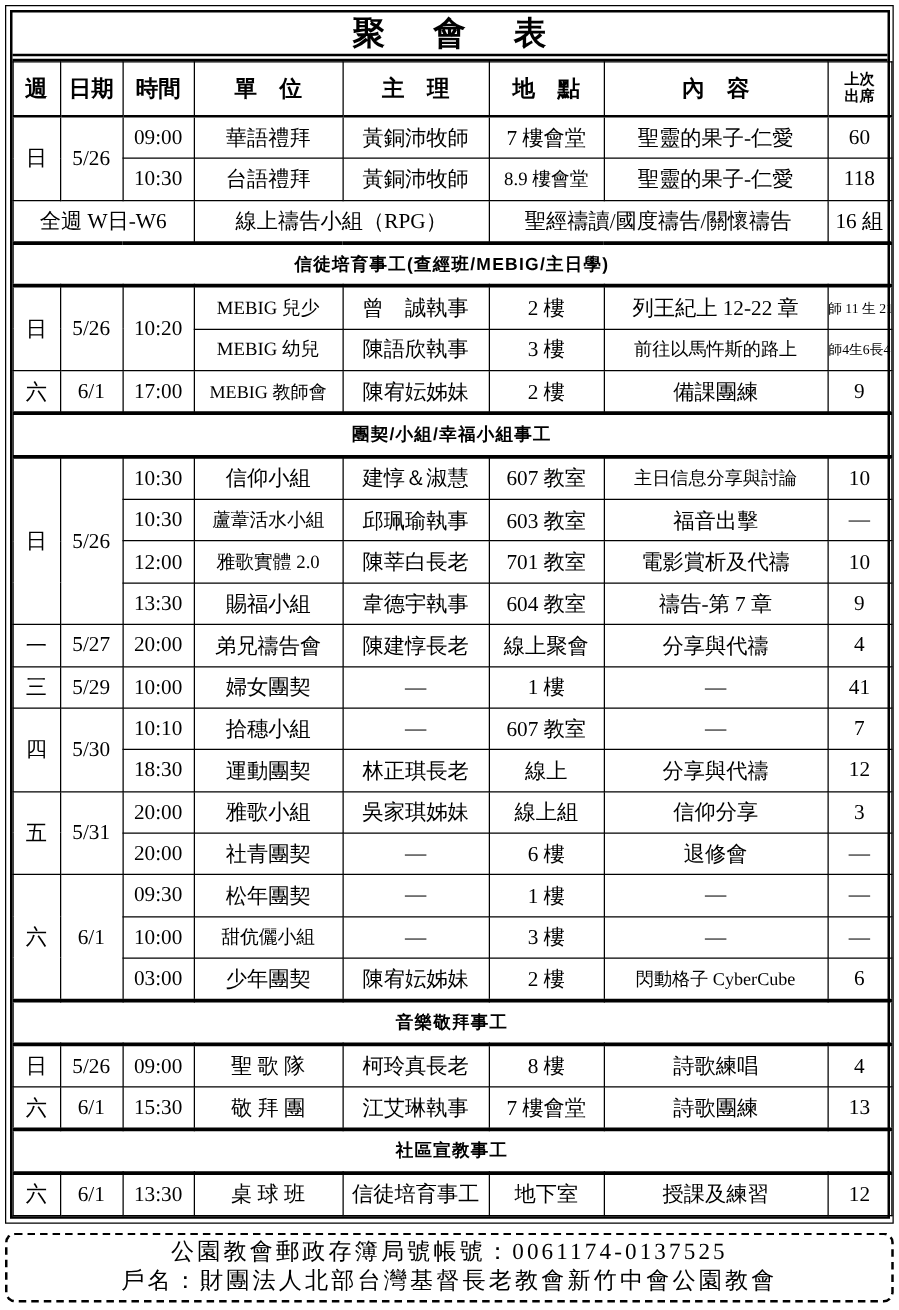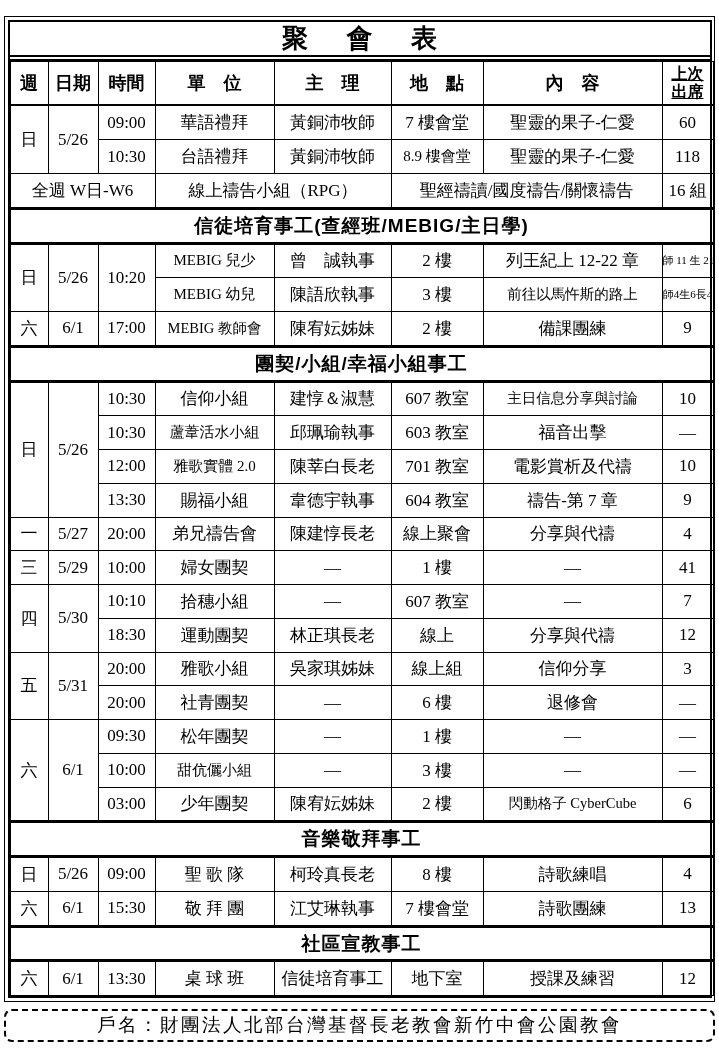--- a/index.html
+++ b/index.html
@@ -1,33 +1,33 @@
 <!DOCTYPE html>
 <html><head>
 <meta charset="utf-8">
 <style>
   html,body{margin:0;padding:0;background:#fff;}
   body{width:719px;height:1048px;font-family:"Liberation Serif",serif;color:#000;}
-  .page{box-sizing:border-box;width:719px;height:1048px;padding:16px 4px 6px 4px;display:flex;flex-direction:column;}
+  .page{box-sizing:border-box;width:719px;height:1048px;padding:4px 4px 6px 4px;display:flex;flex-direction:column;}
   
   .frame{border:1.5px solid #000;padding:2.5px;flex:1 1 auto;display:flex;flex-direction:column;}
   .inner{border:2px solid #000;flex:1 1 auto;display:flex;flex-direction:column;}
   .title{height:33px;display:flex;align-items:center;justify-content:center;
          font-size:26px;font-weight:bold;letter-spacing:16px;text-indent:16px;
          border-bottom:6px double #000;}
   table{border-collapse:collapse;width:100%;flex:1 1 auto;table-layout:fixed;}
   col.cw{width:38px}col.cd{width:50px}col.ct{width:57px}col.cu{width:119px}
   col.cl{width:117px}col.cp{width:92px}col.cc{width:179px}col.ca{width:51px}
   th,td{border:1px solid #000;text-align:center;vertical-align:middle;
         font-size:17px;padding:0 1px;height:32px;overflow:hidden;white-space:nowrap;}
   th{font-weight:bold;font-size:18px;height:42px;border-bottom:2.5px solid #000;}
-  th .two{font-size:16px;line-height:1.15;font-weight:bold;text-decoration:underline;}
+  th .two{font-size:12px;line-height:1.15;font-weight:bold;}
   tr.sec td{border-top:3px solid #000;border-bottom:3px solid #000;
             font-family:"Liberation Sans",sans-serif;font-weight:bold;
-            font-size:19px;height:31px;letter-spacing:1px;text-align:center;}
+            font-size:14px;height:31px;letter-spacing:1px;text-align:center;}
   td.sm{font-size:14.5px;}
   td.xs{font-size:11px;padding:0;}
   td.mid{font-size:15px;margin-left:36px;}
   .footer{margin-top:7px;border:2px dashed #000;border-radius:8px;
           padding:3px 6px;text-align:center;flex:0 0 auto;}
   .footer div{font-size:18.5px;letter-spacing:2.5px;line-height:1.25;}
 </style>
 </head>
 <body>
 
@@ -274,15 +274,16 @@
           <td>地下室</td>
           <td>授課及練習</td>
           <td>12</td>
         </tr>
       </tbody>
         </table>
     </div>
   </div>
 
   <div class="footer">
+    <div>公園教會郵政存簿局號帳號：0061174-0137525</div>
     <div>戶名：財團法人北部台灣基督長老教會新竹中會公園教會</div>
   </div>
 </div>
 
 </body></html>

